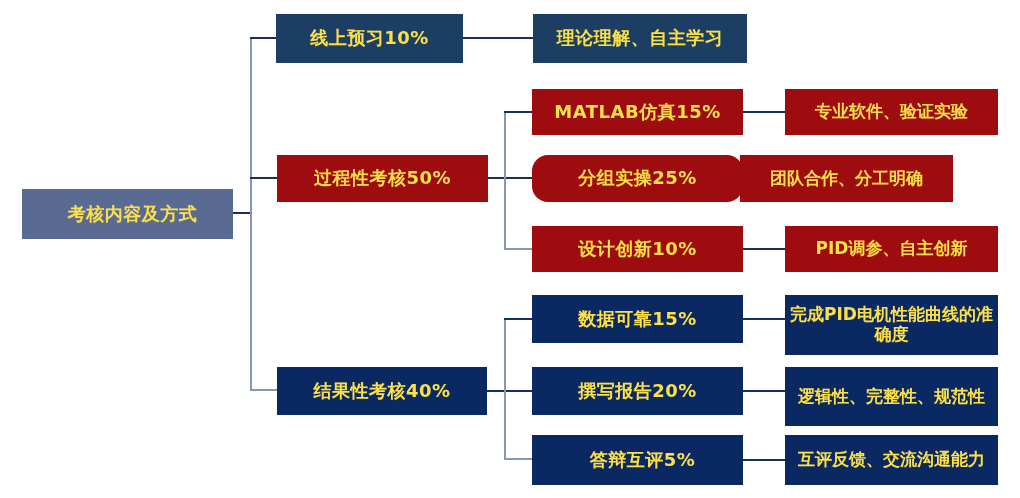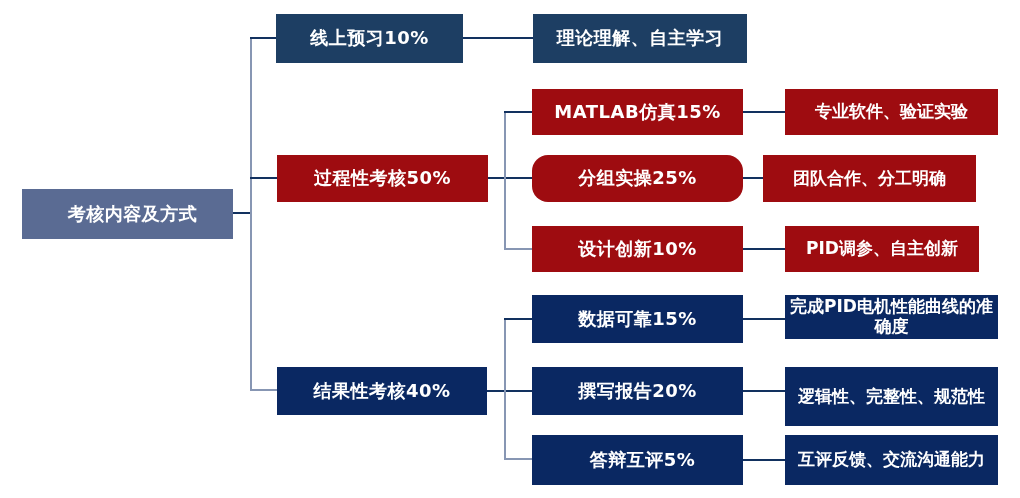--- a/index.html
+++ b/index.html
@@ -2,21 +2,21 @@
 <html><head>
 <meta charset="utf-8">
 <style>
   html,body{margin:0;padding:0;background:#ffffff;}
   .canvas{
     position:relative;width:1020px;height:498px;background:#ffffff;
     font-family:"DejaVu Sans",sans-serif;overflow:hidden;
   }
   .node{
     position:absolute;display:flex;align-items:center;justify-content:center;
-    color:#ffffff;font-weight:bold;font-size:18px;text-align:center;
+    color:#fde047;font-weight:bold;font-size:18px;text-align:center;
     line-height:1.15;padding:2px;box-sizing:border-box;letter-spacing:0.5px;
   }
   .node.small{font-size:17px;letter-spacing:0px;}
   .root{background:#5A6B93;}
   .blue{background:#1D3E63;}
   .red{background:#9E0C10;}
   .navy{background:#0A2862;}
   .line{position:absolute;}
   .dark{background:#12315F;}
   .light{background:#8796B3;}
@@ -43,35 +43,35 @@
   <div class="line light" style="left:504px;top:111px;width:2px;height:139px;"></div>
   <div class="line dark" style="left:504px;top:111px;width:29px;height:2px;"></div>
   <div class="line light" style="left:504px;top:248px;width:29px;height:2px;"></div>
 
   <div class="node red" style="left:532px;top:89px;width:211px;height:46px;">MATLAB仿真15%</div>
   <div class="line dark" style="left:743px;top:111px;width:42px;height:2px;"></div>
   <div class="node red small" style="left:785px;top:89px;width:213px;height:46px;">专业软件、验证实验</div>
 
   <div class="node red" style="left:532px;top:155px;width:211px;height:47px;border-radius:16px;">分组实操25%</div>
   <div class="line dark" style="left:743px;top:177px;width:42px;height:2px;"></div>
-  <div class="node red small" style="left:763px;top:155px;width:213px;height:47px;">团队合作、分工明确</div>
+  <div class="node red small" style="left:740px;top:155px;width:213px;height:47px;">团队合作、分工明确</div>
 
   <div class="node red" style="left:532px;top:226px;width:211px;height:46px;">设计创新10%</div>
   <div class="line dark" style="left:743px;top:248px;width:42px;height:2px;"></div>
-  <div class="node red small" style="left:785px;top:226px;width:194px;height:46px;">PID调参、自主创新</div>
+  <div class="node red small" style="left:785px;top:226px;width:213px;height:46px;">PID调参、自主创新</div>
 
   <div class="node navy" style="left:277px;top:367px;width:210px;height:48px;">结果性考核40%</div>
   <div class="line dark" style="left:487px;top:390px;width:46px;height:2px;"></div>
   <div class="line light" style="left:504px;top:318px;width:2px;height:142px;"></div>
   <div class="line dark" style="left:504px;top:318px;width:29px;height:2px;"></div>
   <div class="line light" style="left:504px;top:458px;width:29px;height:2px;"></div>
 
   <div class="node navy" style="left:532px;top:295px;width:211px;height:48px;">数据可靠15%</div>
   <div class="line dark" style="left:743px;top:318px;width:42px;height:2px;"></div>
-  <div class="node navy small" style="left:785px;top:295px;width:213px;height:44px;">完成PID电机性能曲线的准确度</div>
+  <div class="node navy small" style="left:785px;top:295px;width:213px;height:60px;">完成PID电机性能曲线的准确度</div>
 
   <div class="node navy" style="left:532px;top:367px;width:211px;height:48px;">撰写报告20%</div>
   <div class="line dark" style="left:743px;top:390px;width:42px;height:2px;"></div>
   <div class="node navy small" style="left:785px;top:367px;width:213px;height:59px;">逻辑性、完整性、规范性</div>
 
   <div class="node navy" style="left:532px;top:435px;width:211px;height:50px;padding-left:12px;">答辩互评5%</div>
   <div class="line dark" style="left:743px;top:459px;width:42px;height:2px;"></div>
   <div class="node navy small" style="left:785px;top:435px;width:213px;height:50px;">互评反馈、交流沟通能力</div>
 
 </div>

